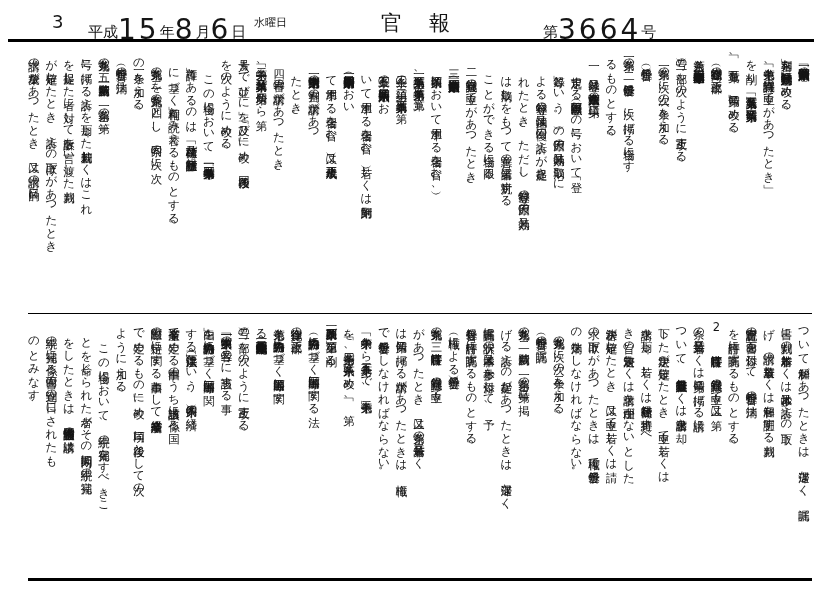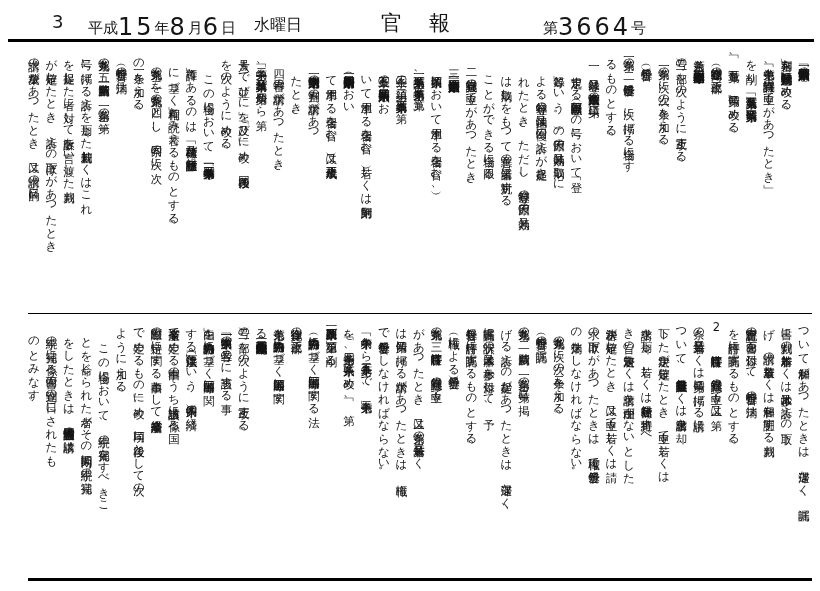--- a/index.html
+++ b/index.html
@@ -10,24 +10,24 @@
     width: 820px; height: 591px;
     background: #ffffff;
     color: #151515;
     font-family: "DejaVu Sans", "Liberation Sans", sans-serif;
     overflow: hidden;
   }
   
   .hdr-item { position:absolute; white-space:nowrap; color:#151515; }
   .hdr-pagenum   { left:52px;  top:11px; font-size:18px; }
   .hdr-date      { left:88px;  top:13px; font-size:15px; }
-  .hdr-weekday   { left:254px; top:15px; font-size:16px; }
+  .hdr-weekday   { left:254px; top:15px; font-size:11px; }
   .hdr-title     { left:381px; top:9px;  font-size:21px; letter-spacing:27px; }
   .hdr-issue     { left:543px; top:13px; font-size:15px; }
-  .num { font-size:24px; letter-spacing:3px; vertical-align:-2px; }
+  .num { font-size:28px; letter-spacing:3px; vertical-align:-2px; }
   
   .rule { position:absolute; background:#000; }
   .rule-header { top:39px;  left:8px;  right:6px; height:3px; }
   .rule-mid    { top:313px; left:28px; right:8px; height:1px; }
   .rule-bottom { top:578px; left:28px; right:8px; height:3px; }
   
   .band {
     position:absolute;
     left:14px; right:8px;
     writing-mode: vertical-rl;

